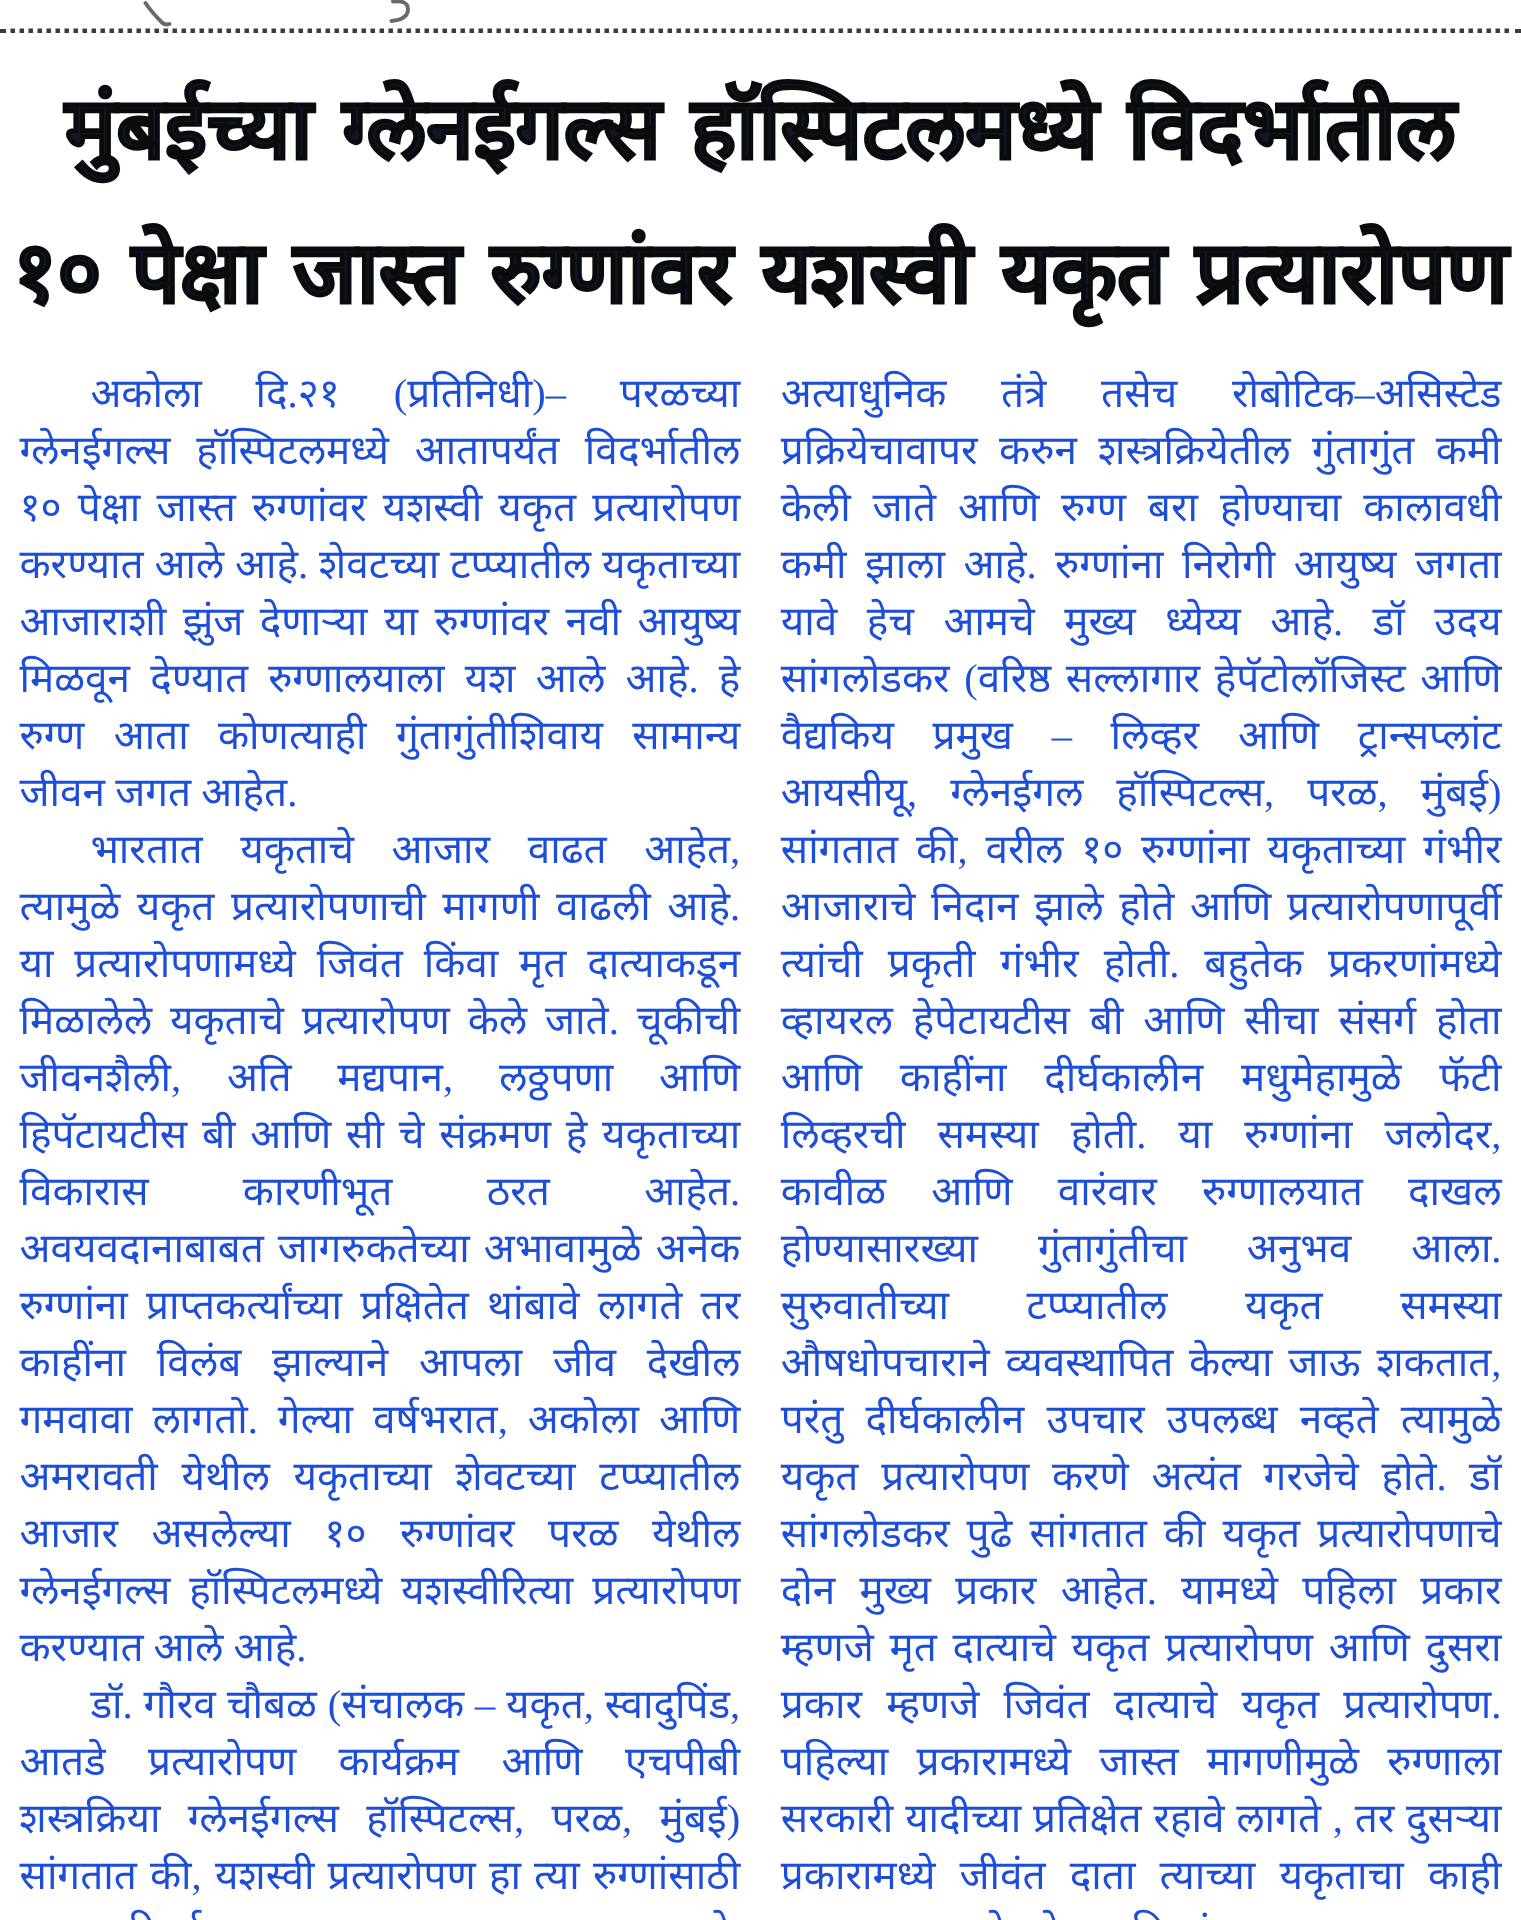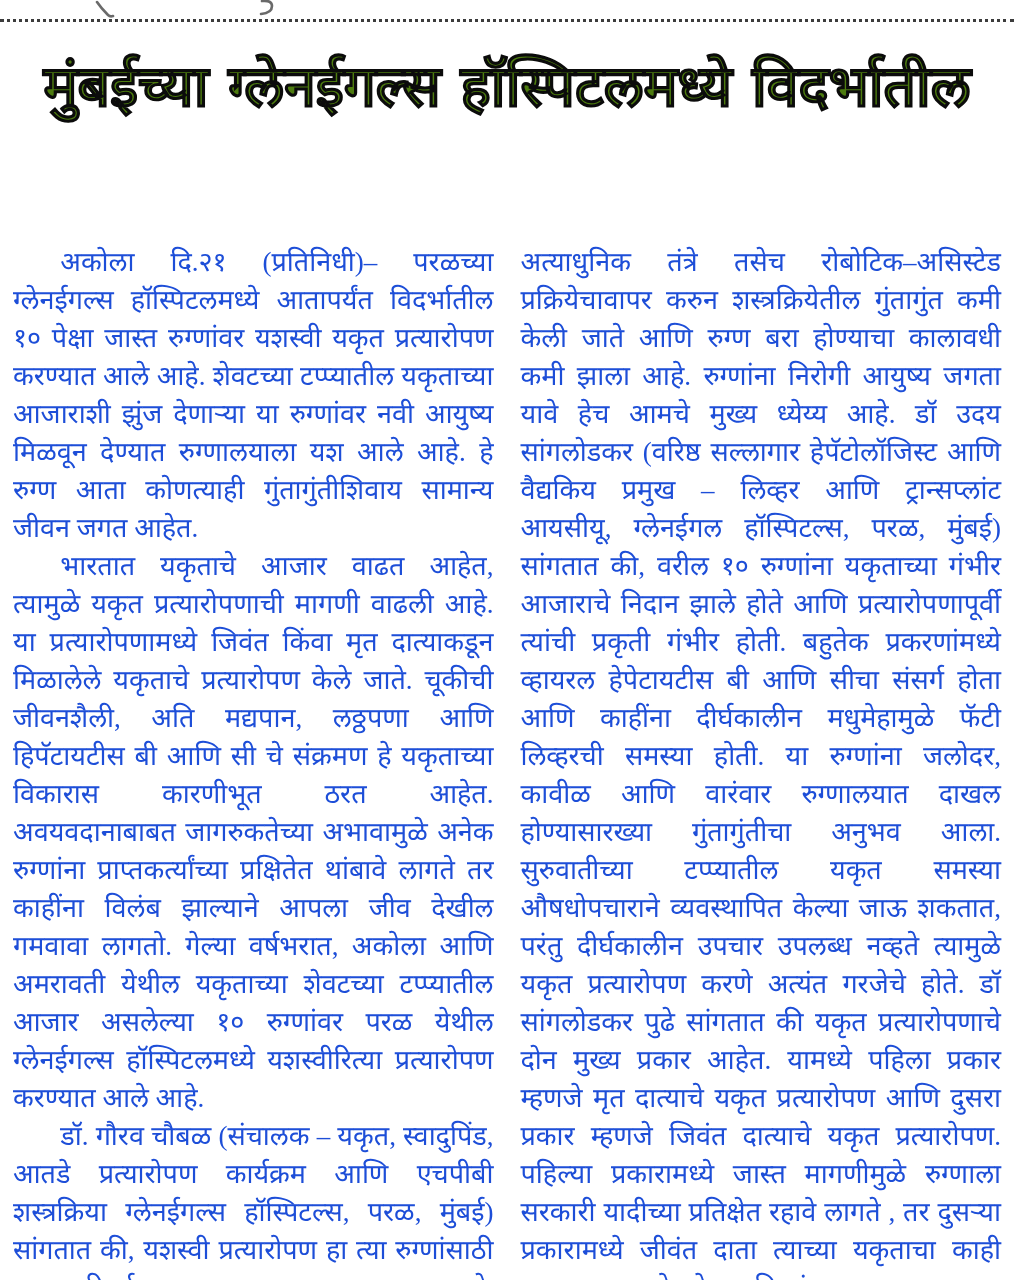--- a/index.html
+++ b/index.html
@@ -38,21 +38,21 @@
     position: absolute;
     top: 38px; left: 0;
     width: 100%;
     text-align: center;
   }
   .headline-line {
     font-family: "DejaVu Sans", "Liberation Sans", sans-serif;
     font-weight: 900;
     font-size: 57px;
     line-height: 96px;
-    color: #4d7c0f;
+    color: #0f172a;
     -webkit-text-stroke: 1.4px #0b0b0b;
     letter-spacing: 0px;
     white-space: nowrap;
     text-align: center;
   }
   
   .columns {
     position: absolute;
     top: 243px;
     left: 0;
@@ -87,20 +87,21 @@
     <svg width="1014" height="18" viewBox="0 0 1014 18">
       <path d="M97 2 Q101 8 108 15 Q110 17 113 16" fill="none" stroke="#6a6a6a" stroke-width="2.6" stroke-linecap="round"></path>
       <path d="M262 1 Q272 0 272 6 Q272 13 261 14" fill="none" stroke="#6a6a6a" stroke-width="2.6" stroke-linecap="round"></path>
     </svg>
   </div>
 
   <div class="dotted-rule"></div>
 
   <div class="headline">
     <div class="headline-line">मुंबईच्या ग्लेनईगल्स हॉस्पिटलमध्ये विदर्भातील</div>
+    <div class="headline-line">१० पेक्षा जास्त रुग्णांवर यशस्वी यकृत प्रत्यारोपण</div>
   </div>
 
   <div class="columns">
     <div class="column">
       <p class="indent">अकोला दि.२१ (प्रतिनिधी)– परळच्या ग्लेनईगल्स हॉस्पिटलमध्ये आतापर्यंत विदर्भातील १० पेक्षा जास्त रुग्णांवर यशस्वी यकृत प्रत्यारोपण करण्यात आले आहे. शेवटच्या टप्प्यातील यकृताच्या आजाराशी झुंज देणाऱ्या या रुग्णांवर नवी आयुष्य मिळवून देण्यात रुग्णालयाला यश आले आहे. हे रुग्ण आता कोणत्याही गुंतागुंतीशिवाय सामान्य जीवन जगत आहेत.</p>
       <p class="indent">भारतात यकृताचे आजार वाढत आहेत, त्यामुळे यकृत प्रत्यारोपणाची मागणी वाढली आहे. या प्रत्यारोपणामध्ये जिवंत किंवा मृत दात्याकडून मिळालेले यकृताचे प्रत्यारोपण केले जाते. चूकीची जीवनशैली, अति मद्यपान, लठ्ठपणा आणि हिपॅटायटीस बी आणि सी चे संक्रमण हे यकृताच्या विकारास कारणीभूत ठरत आहेत. अवयवदानाबाबत जागरुकतेच्या अभावामुळे अनेक रुग्णांना प्राप्तकर्त्यांच्या प्रक्षितेत थांबावे लागते तर काहींना विलंब झाल्याने आपला जीव देखील गमवावा लागतो. गेल्या वर्षभरात, अकोला आणि अमरावती येथील यकृताच्या शेवटच्या टप्प्यातील आजार असलेल्या १० रुग्णांवर परळ येथील ग्लेनईगल्स हॉस्पिटलमध्ये यशस्वीरित्या प्रत्यारोपण करण्यात आले आहे.</p>
       <p class="indent">डॉ. गौरव चौबळ (संचालक – यकृत, स्वादुपिंड, आतडे प्रत्यारोपण कार्यक्रम आणि एचपीबी शस्त्रक्रिया ग्लेनईगल्स हॉस्पिटल्स, परळ, मुंबई) सांगतात की, यशस्वी प्रत्यारोपण हा त्या रुग्णांसाठी एक परिवर्तन घडवून आणणारा प्रवास आहे. ग्लेनईगल्स हॉस्पिटल्समधील प्रगत वैद्यकीय सुविधा आणि</p>
     </div>
     <div class="column">
       <p>अत्याधुनिक तंत्रे तसेच रोबोटिक–असिस्टेड प्रक्रियेचावापर करुन शस्त्रक्रियेतील गुंतागुंत कमी केली जाते आणि रुग्ण बरा होण्याचा कालावधी कमी झाला आहे. रुग्णांना निरोगी आयुष्य जगता यावे हेच आमचे मुख्य ध्येय्य आहे. डॉ उदय सांगलोडकर (वरिष्ठ सल्लागार हेपॅटोलॉजिस्ट आणि वैद्यकिय प्रमुख – लिव्हर आणि ट्रान्सप्लांट आयसीयू, ग्लेनईगल हॉस्पिटल्स, परळ, मुंबई) सांगतात की, वरील १० रुग्णांना यकृताच्या गंभीर आजाराचे निदान झाले होते आणि प्रत्यारोपणापूर्वी त्यांची प्रकृती गंभीर होती. बहुतेक प्रकरणांमध्ये व्हायरल हेपेटायटीस बी आणि सीचा संसर्ग होता आणि काहींना दीर्घकालीन मधुमेहामुळे फॅटी लिव्हरची समस्या होती. या रुग्णांना जलोदर, कावीळ आणि वारंवार रुग्णालयात दाखल होण्यासारख्या गुंतागुंतीचा अनुभव आला. सुरुवातीच्या टप्प्यातील यकृत समस्या औषधोपचाराने व्यवस्थापित केल्या जाऊ शकतात, परंतु दीर्घकालीन उपचार उपलब्ध नव्हते त्यामुळे यकृत प्रत्यारोपण करणे अत्यंत गरजेचे होते. डॉ सांगलोडकर पुढे सांगतात की यकृत प्रत्यारोपणाचे दोन मुख्य प्रकार आहेत. यामध्ये पहिला प्रकार म्हणजे मृत दात्याचे यकृत प्रत्यारोपण आणि दुसरा प्रकार म्हणजे जिवंत दात्याचे यकृत प्रत्यारोपण. पहिल्या प्रकारामध्ये जास्त मागणीमुळे रुग्णाला सरकारी यादीच्या प्रतिक्षेत रहावे लागते , तर दुसऱ्या प्रकारामध्ये जीवंत दाता त्याच्या यकृताचा काही भाग दान करतो जो २ महिन्यांत सामान्य आकारात पुन्हा निर्माण होतो. प्रत्यारोपणानंतर प्राप्तकर्ते लवकर बरे होतात.</p>

